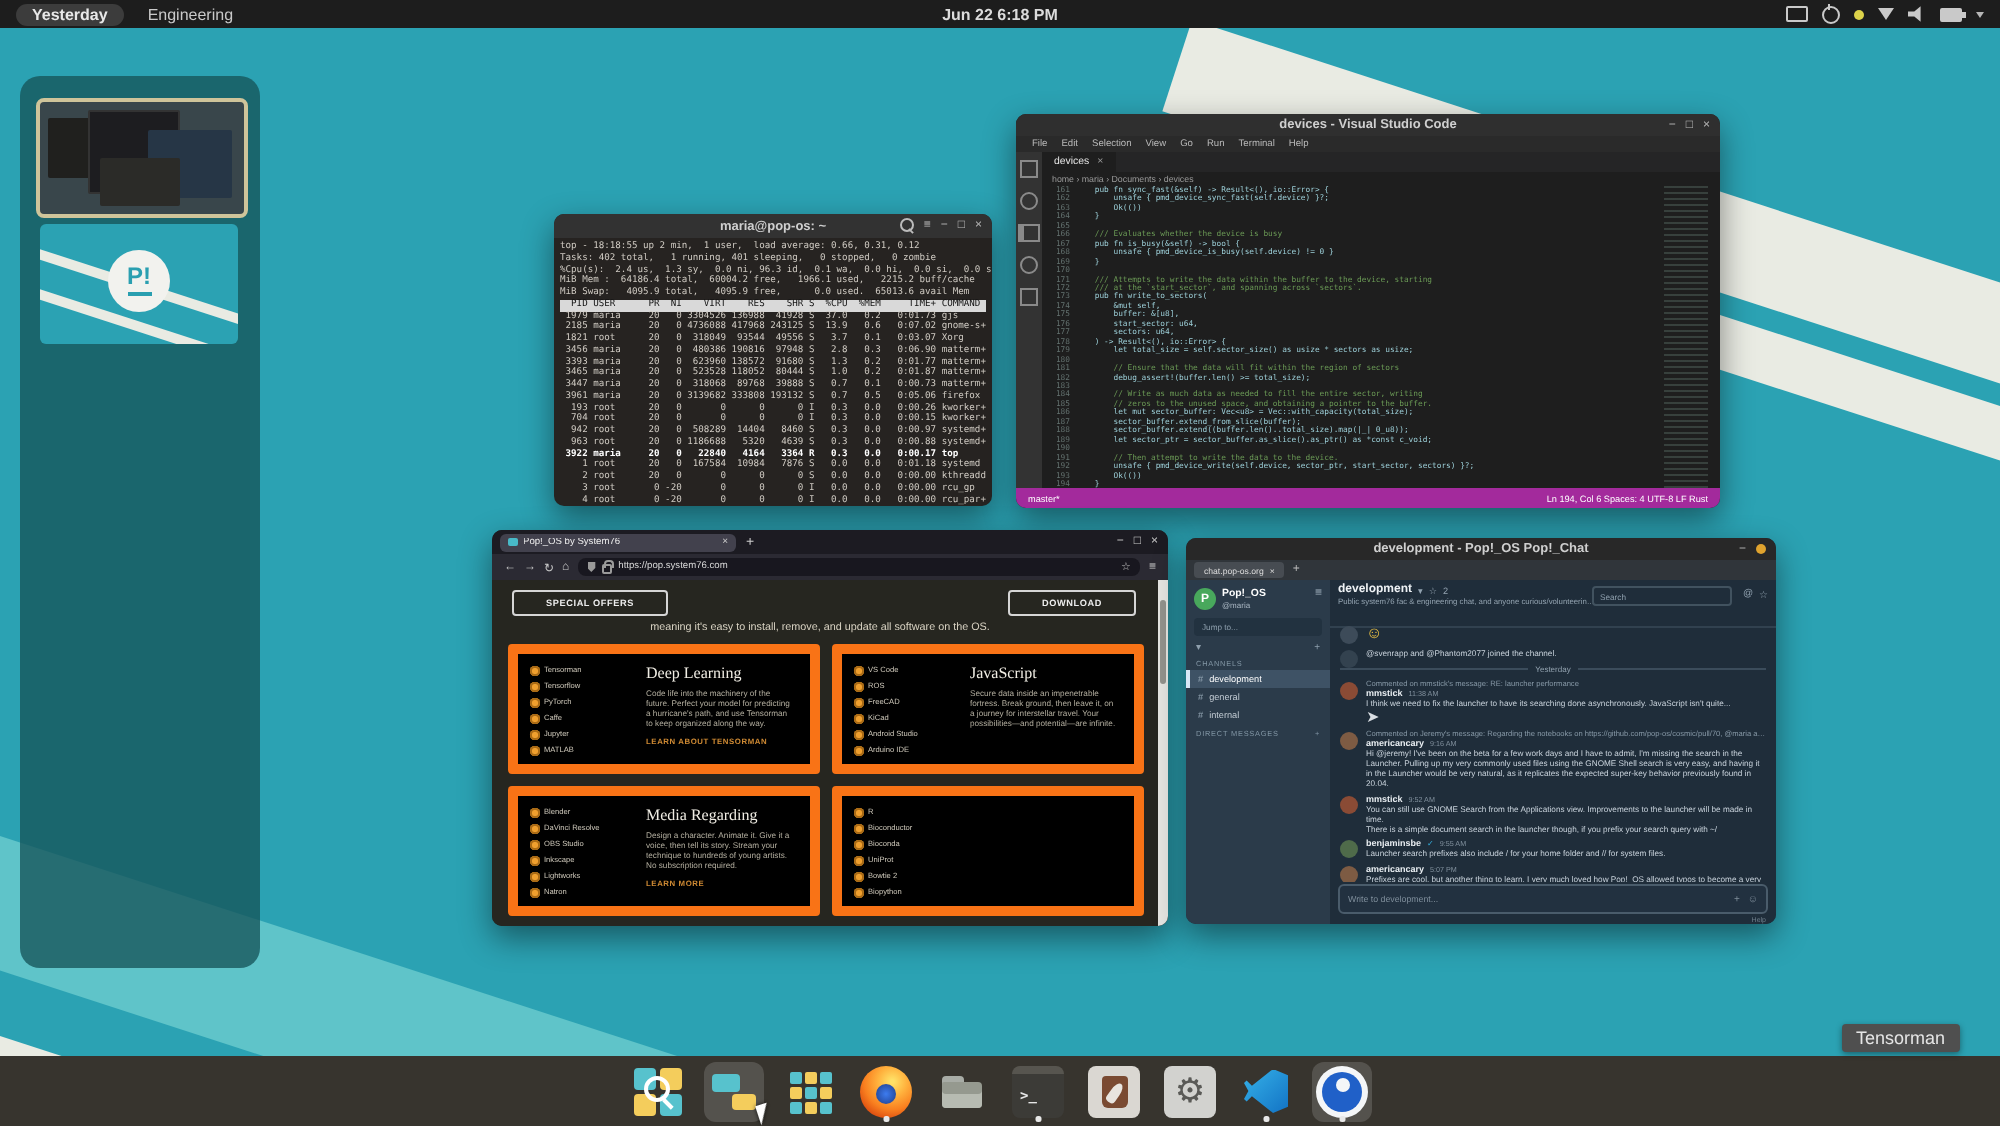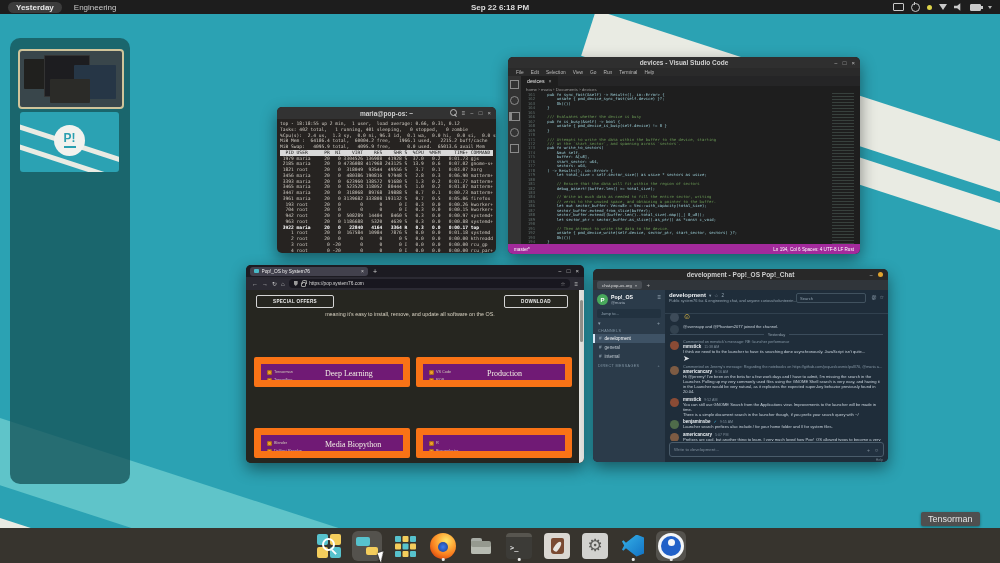--- a/index.html
+++ b/index.html
@@ -97,21 +97,21 @@
   .ffx-star{font-size:5.5px;color:#bbb;}
   .ffx-content{position:absolute;left:0;right:0;top:25px;bottom:0;background:#262620;}
   .ffscroll{position:absolute;right:0;top:0;width:5px;bottom:0;background:#e6e6e2;}
   .ffscroll::before{content:"";position:absolute;left:1px;right:1px;top:10px;height:42px;background:#93938d;border-radius:2px;}
   .btn-offers,.btn-dl{position:absolute;top:5px;height:11px;border:1px solid #d5d5d5;border-radius:2px;color:#ececec;
     font-size:4.6px;font-weight:bold;display:flex;align-items:center;justify-content:center;letter-spacing:.3px;}
   .btn-offers{left:10px;width:76px;}
   .btn-dl{right:16px;width:62px;}
   .ff-tagline{position:absolute;left:0;right:10px;top:21px;text-align:center;font-size:5.4px;color:#d8d2c2;}
   .ff-cards{position:absolute;left:8px;right:12px;top:32px;bottom:5px;display:grid;grid-template-columns:1fr 1fr;grid-template-rows:1fr 1fr;gap:6px;}
-  .card{background:#701a75;border:7px solid #f97316;border-radius:2px;display:flex;overflow:hidden;margin-top:35px;}
+  .card{background:#000000;border:5px solid #f97316;border-radius:2px;display:flex;overflow:hidden;}
   .card-apps{width:54px;flex:none;padding:6px 0 0 6px;}
   .app{display:flex;align-items:center;gap:2.5px;margin-bottom:3.5px;}
   .adot{width:4.5px;height:4.5px;border-radius:50%;background:#ef9f2e;box-shadow:inset 0 0 0 1px #a96a15;flex:none;}
   .app span:last-child{font-size:3.8px;color:#cfc9bb;}
   .card-main{flex:1;padding:5px 8px 0 4px;}
   .card-title{font-family:"Liberation Serif",serif;font-size:8px;color:#f0ede4;margin-bottom:2.5px;}
   .card-desc{font-size:4.1px;line-height:5.3px;color:#b3ae9f;}
   .card-link{font-size:3.9px;font-weight:bold;letter-spacing:.3px;color:#cf8a33;margin-top:3.5px;}
   .card-link:empty{display:none;}
 
@@ -215,21 +215,21 @@
 
   <div class="st" id="st1"></div>
   <div class="st" id="st2"></div>
   <div class="st" id="st3"></div>
   <div class="st" id="st4"></div>
   <div class="st" id="st5"></div>
 
   <div class="topbar">
     <span class="tb-pill">Yesterday</span>
     <span class="tb-apps">Engineering</span>
-    <div class="tb-clock">Sep 22  6:18 PM</div>
+    <div class="tb-clock">Jun 22  6:18 PM</div>
     <div class="tray">
       <span class="tr-disp"></span>
       <span class="tr-pow"></span>
       <span class="tr-dot"></span>
       <span class="tr-wifi"></span>
       <span class="tr-vol"></span>
       <span class="tr-bat"></span>
       <span class="tr-car"></span>
     </div>
   </div>
@@ -555,21 +555,21 @@
               <div class="app">
                 <span class="adot"></span>
                 <span>Android Studio</span>
               </div>
               <div class="app">
                 <span class="adot"></span>
                 <span>Arduino IDE</span>
               </div>
           </div>
           <div class="card-main">
-            <div class="card-title">Production</div>
+            <div class="card-title">JavaScript</div>
             <div class="card-desc">Secure data inside an impenetrable fortress. Break ground, then leave it, on a journey for interstellar travel. Your possibilities—and potential—are infinite.</div>
 
           </div>
         </div>
         <div class="card">
           <div class="card-apps">
             <div class="app">
                 <span class="adot"></span>
                 <span>Blender</span>
               </div>
@@ -588,21 +588,21 @@
               <div class="app">
                 <span class="adot"></span>
                 <span>Lightworks</span>
               </div>
               <div class="app">
                 <span class="adot"></span>
                 <span>Natron</span>
               </div>
           </div>
           <div class="card-main">
-            <div class="card-title">Media Biopython</div>
+            <div class="card-title">Media Regarding</div>
             <div class="card-desc">Design a character. Animate it. Give it a voice, then tell its story. Stream your technique to hundreds of young artists. No subscription required.</div>
             <div class="card-link">LEARN MORE</div>
           </div>
         </div>
         <div class="card">
           <div class="card-apps">
             <div class="app">
                 <span class="adot"></span>
                 <span>R</span>
               </div>

